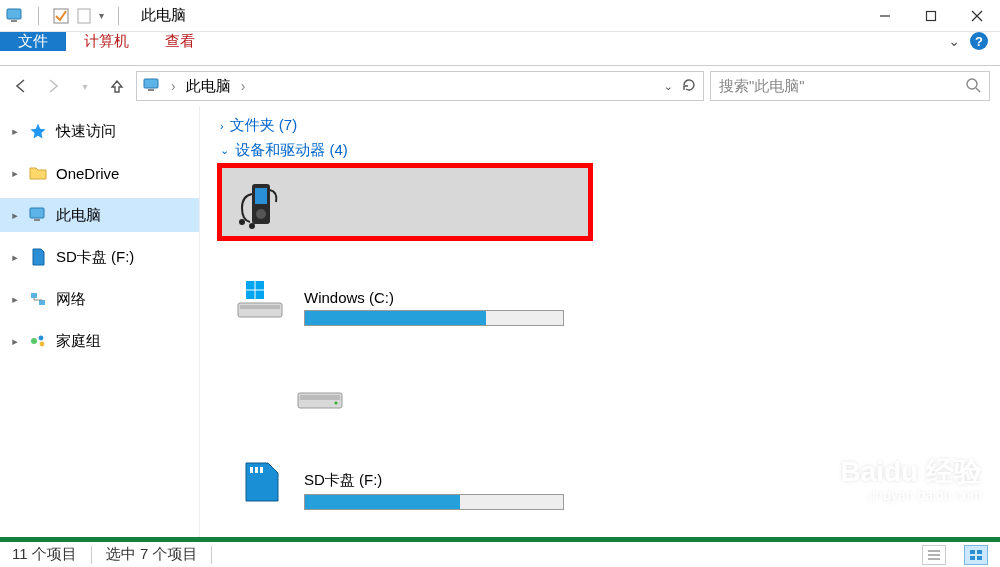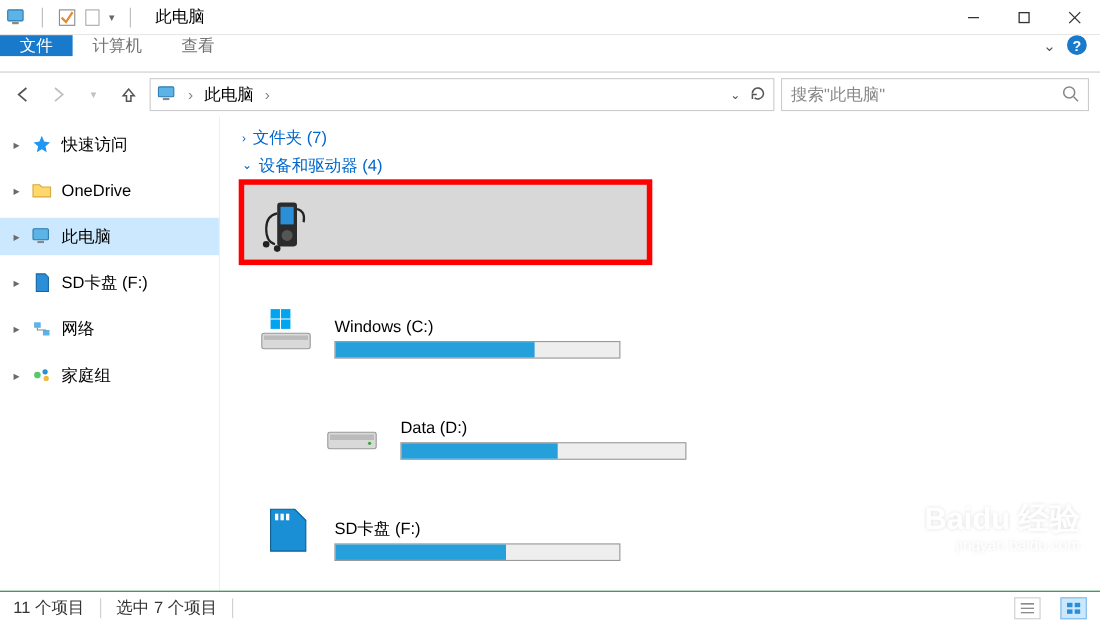--- a/index.html
+++ b/index.html
@@ -10,21 +10,21 @@
 .titlebar .qat { display: flex; align-items: center; padding: 0 6px; gap: 8px; }
 .titlebar .qat span { display: flex; align-items: center; justify-content: center; }
 .titlebar .title { margin-left: 10px; font-size: 15px; }
 .titlebar .vline { width: 1px; height: 18px; background: #bbb; margin: 0 6px; }
 .titlebar .winbtns { margin-left: auto; display: flex; }
 .titlebar .winbtns div { width: 46px; height: 32px; display: flex; align-items: center; justify-content: center; color: #333; }
 .titlebar .winbtns svg { stroke: #333; }
 
 
 .ribbon { height: 34px; display: flex; align-items: flex-start; background: #fff; border-bottom: 1px solid #ccc; }
-.ribbon .tab { padding: 0 18px; display: flex; align-items: center; font-size: 15px; color: #737373; cursor: pointer; }
+.ribbon .tab { padding: 0 18px; display: flex; align-items: center; font-size: 15px; color: #b91c1c; cursor: pointer; }
 .ribbon .tab.file { background: #1979ca; color: #fff; }
 .ribbon .spacer { flex: 1; }
 .ribbon .help { display:flex; align-items:center; gap: 10px; padding: 0 12px; }
 .ribbon .help .chev { color:#555; }
 .ribbon .help .qmark { width:18px; height:18px; border-radius:50%; background:#1979ca; color:#fff; display:flex; align-items:center; justify-content:center; font-size:13px; font-weight:bold; }
 
 
 .navrow { height: 40px; display: flex; align-items: center; padding: 4px 10px 4px 8px; gap:6px; }
 .navrow .navbtn { width: 26px; height: 26px; display:flex; align-items:center; justify-content:center; color:#6b6b6b; }
 .navrow .navbtn.disabled { color:#c0c0c0; }
@@ -51,21 +51,21 @@
 .devices { display:flex; flex-wrap:wrap; gap: 20px 30px; margin-top: 4px; margin-left: 0; }
 .device { width: 370px; height: 72px; display:flex; align-items:flex-end; gap:12px; padding: 4px 8px; }
 .device.selected { background:#d8d8d8; outline: 5px solid #ff0000; outline-offset: -2px; }
 .device .dicon { width:64px; height:56px; display:flex; align-items:center; justify-content:center; }
 .device .dtext { flex:1; }
 .device .dname { font-size:15px; margin-bottom:4px; }
 .device .bar { width: 260px; height:16px; border:1px solid #999; background:#eee; position:relative; }
 .device .bar .fill { position:absolute; left:0; top:0; bottom:0; background:#26a0da; }
 
 
-.status { position:absolute; bottom:0; left:0; right:0; height:30px; border-top:1px solid #15803d; display:flex; align-items:center; padding:0 12px; gap:14px; font-size:15px; background:#fff; color:#333; }
+.status { position:absolute; bottom:0; left:0; right:0; height:30px; border-top:5px solid #15803d; display:flex; align-items:center; padding:0 12px; gap:14px; font-size:15px; background:#fff; color:#333; }
 .status .div { width:1px; height:18px; background:#ccc; }
 .status .spacer { flex:1; }
 .status .viewbtn { width:24px; height:20px; border:1px solid #ccc; margin-left:4px; display:flex; align-items:center; justify-content:center; }
 .status .viewbtn.active { background:#cce8ff; border-color:#7ab8e6; }
 
 
 .wm { position:absolute; right:18px; bottom:34px; color:#fff; opacity:0.65; font-size:28px; font-weight:bold; text-shadow:0 0 4px rgba(0,0,0,.2); pointer-events:none; text-align:right; line-height:1.1; }
 .wm .sub { font-size:14px; font-weight:normal; }
 
 
@@ -284,26 +284,20 @@
         </div>
       </div>
 
       <div class="device" style="margin-left:60px">
         <div class="dicon">
           <svg width="56" height="50" viewBox="0 0 56 50">
             <rect x="6" y="28" width="44" height="15" rx="2" fill="#d9d9d9" stroke="#999"></rect>
             <rect x="8" y="30" width="40" height="5" fill="#bbb"></rect>
             <circle cx="44" cy="38" r="1.5" fill="#3a3"></circle>
           </svg>
-        </div>
-        <div class="dtext">
-          <div class="dname">Data (D:)</div>
-          <div class="bar">
-              <div class="fill" style="width:55%"></div>
-            </div>
         </div>
       </div>
 
       <div class="device">
         <div class="dicon">
           <svg width="56" height="50" viewBox="0 0 56 50">
             <path d="M14 6h22l10 10v28H14z" fill="#1a8fd6" stroke="#0d5c8c"></path>
             <rect x="18" y="10" width="3" height="6" fill="#fff"></rect>
             <rect x="23" y="10" width="3" height="6" fill="#fff"></rect>
             <rect x="28" y="10" width="3" height="6" fill="#fff"></rect>

